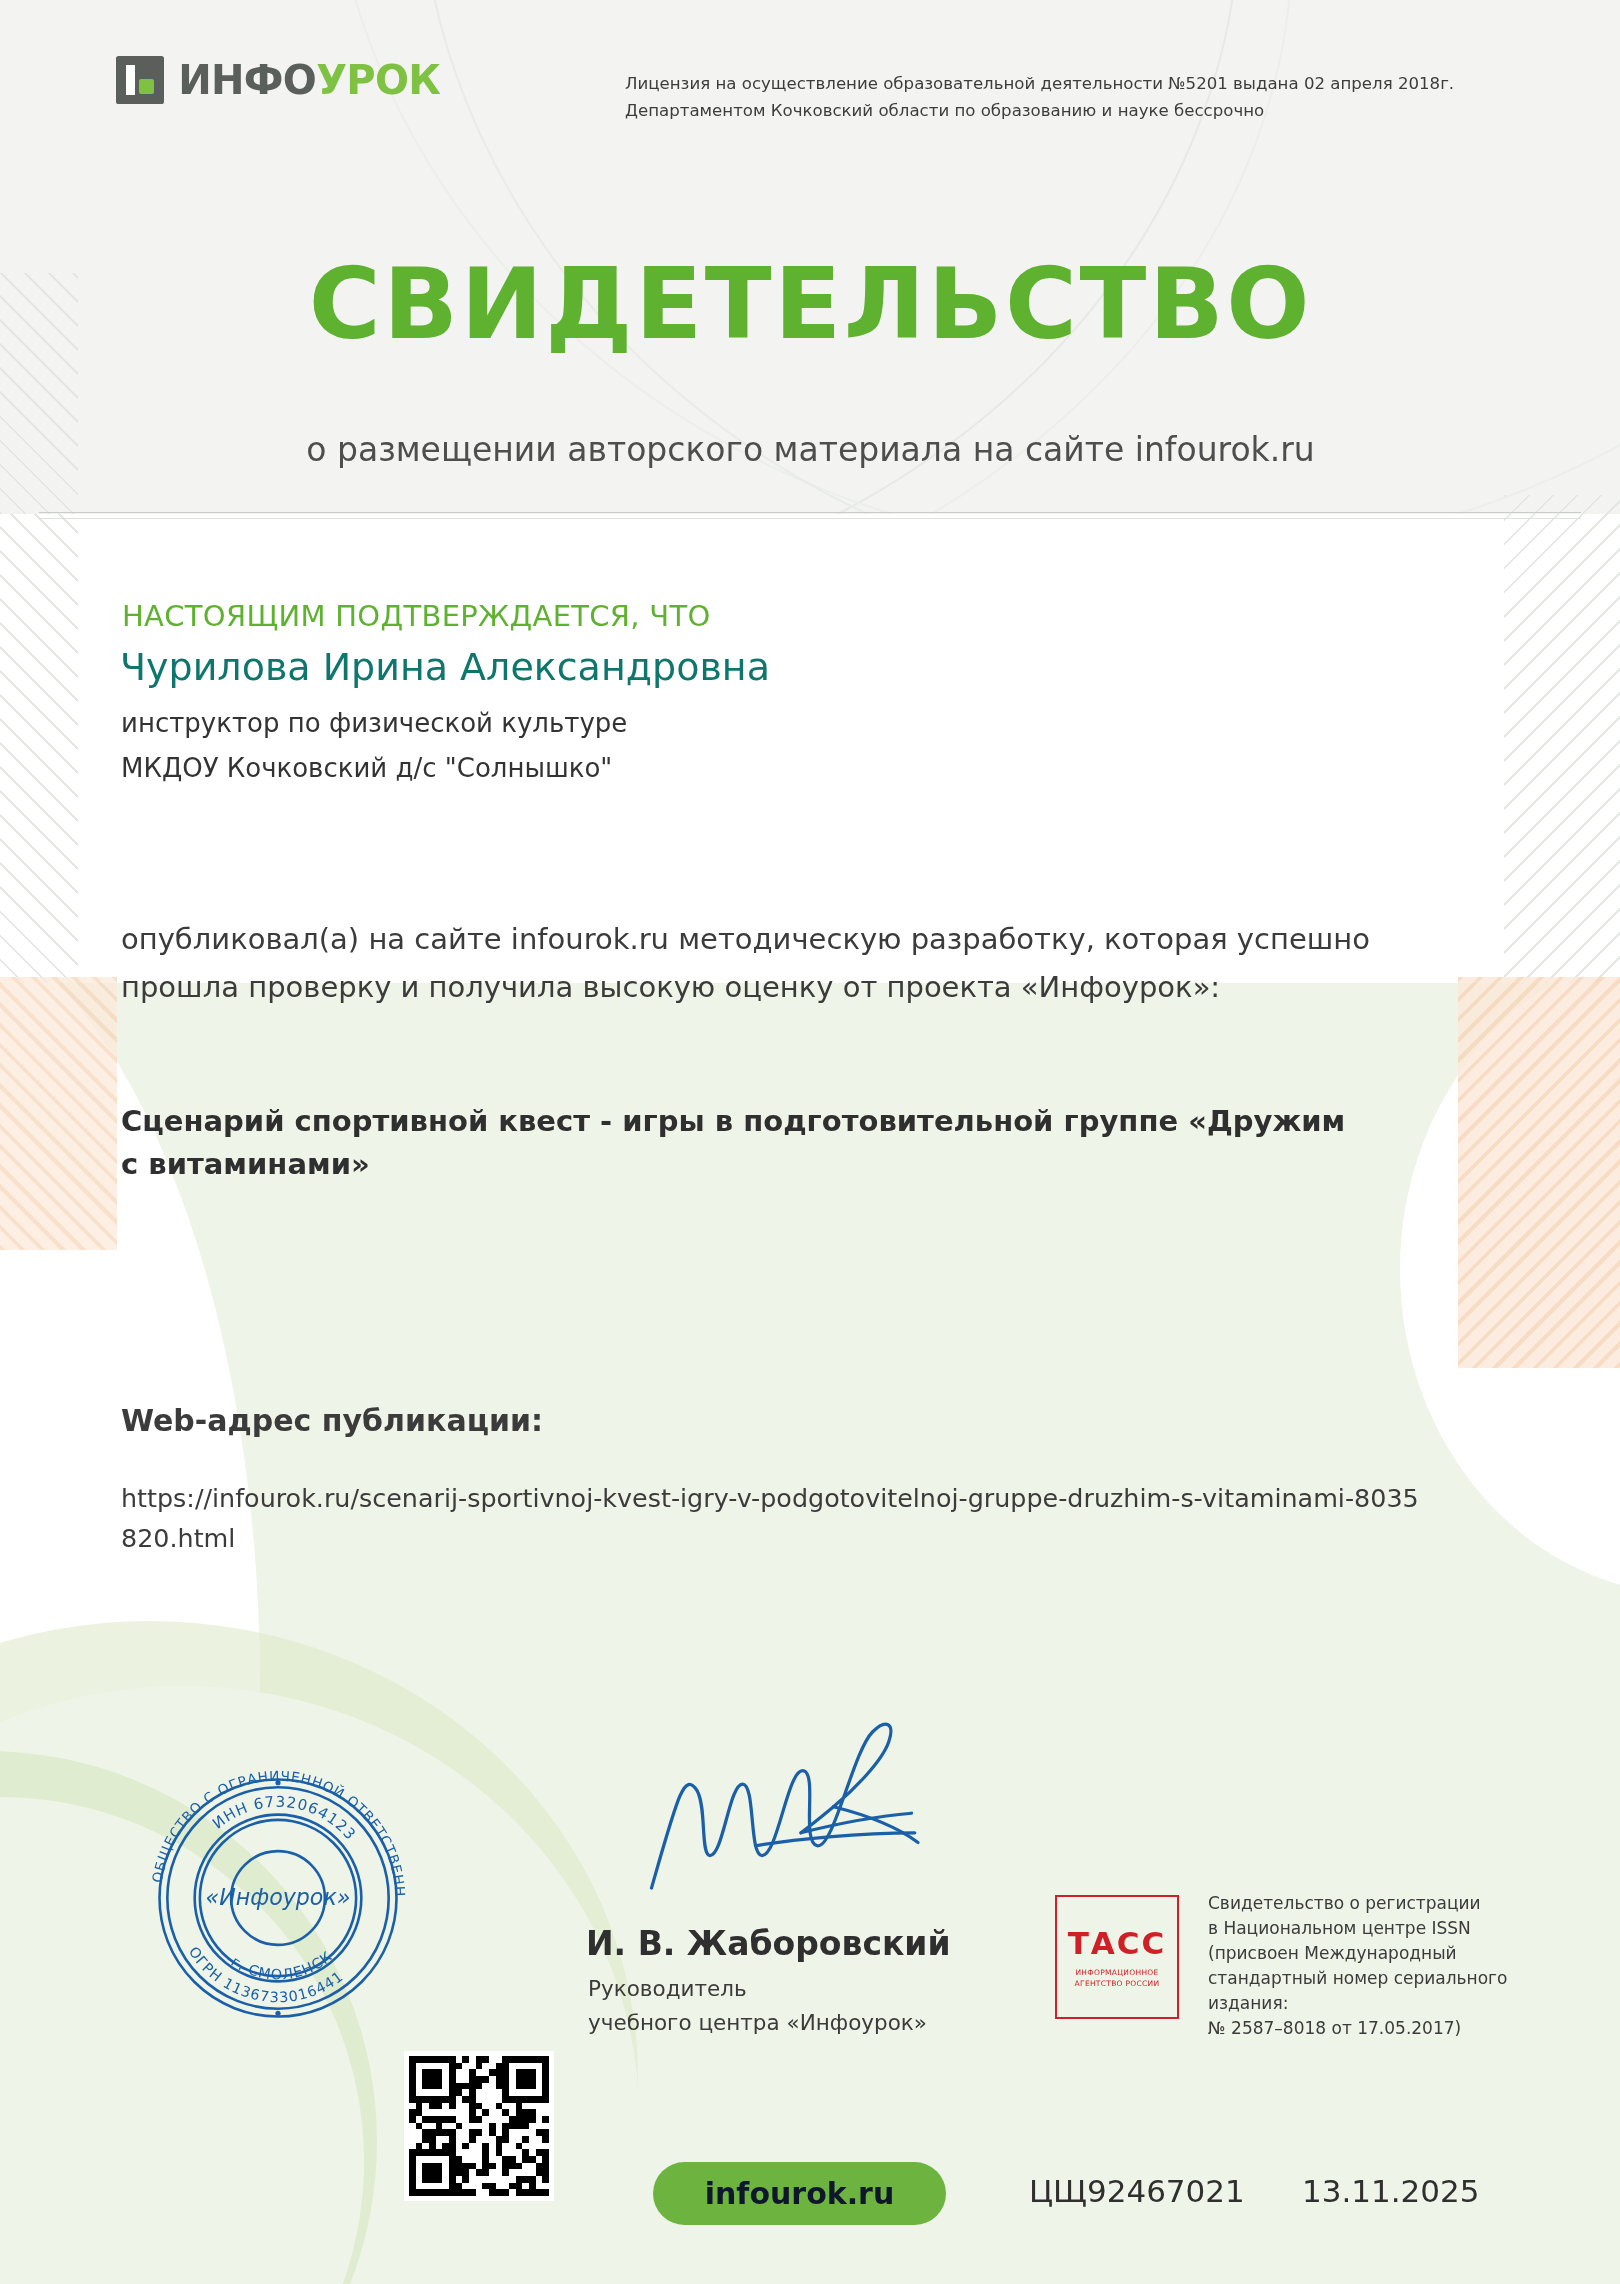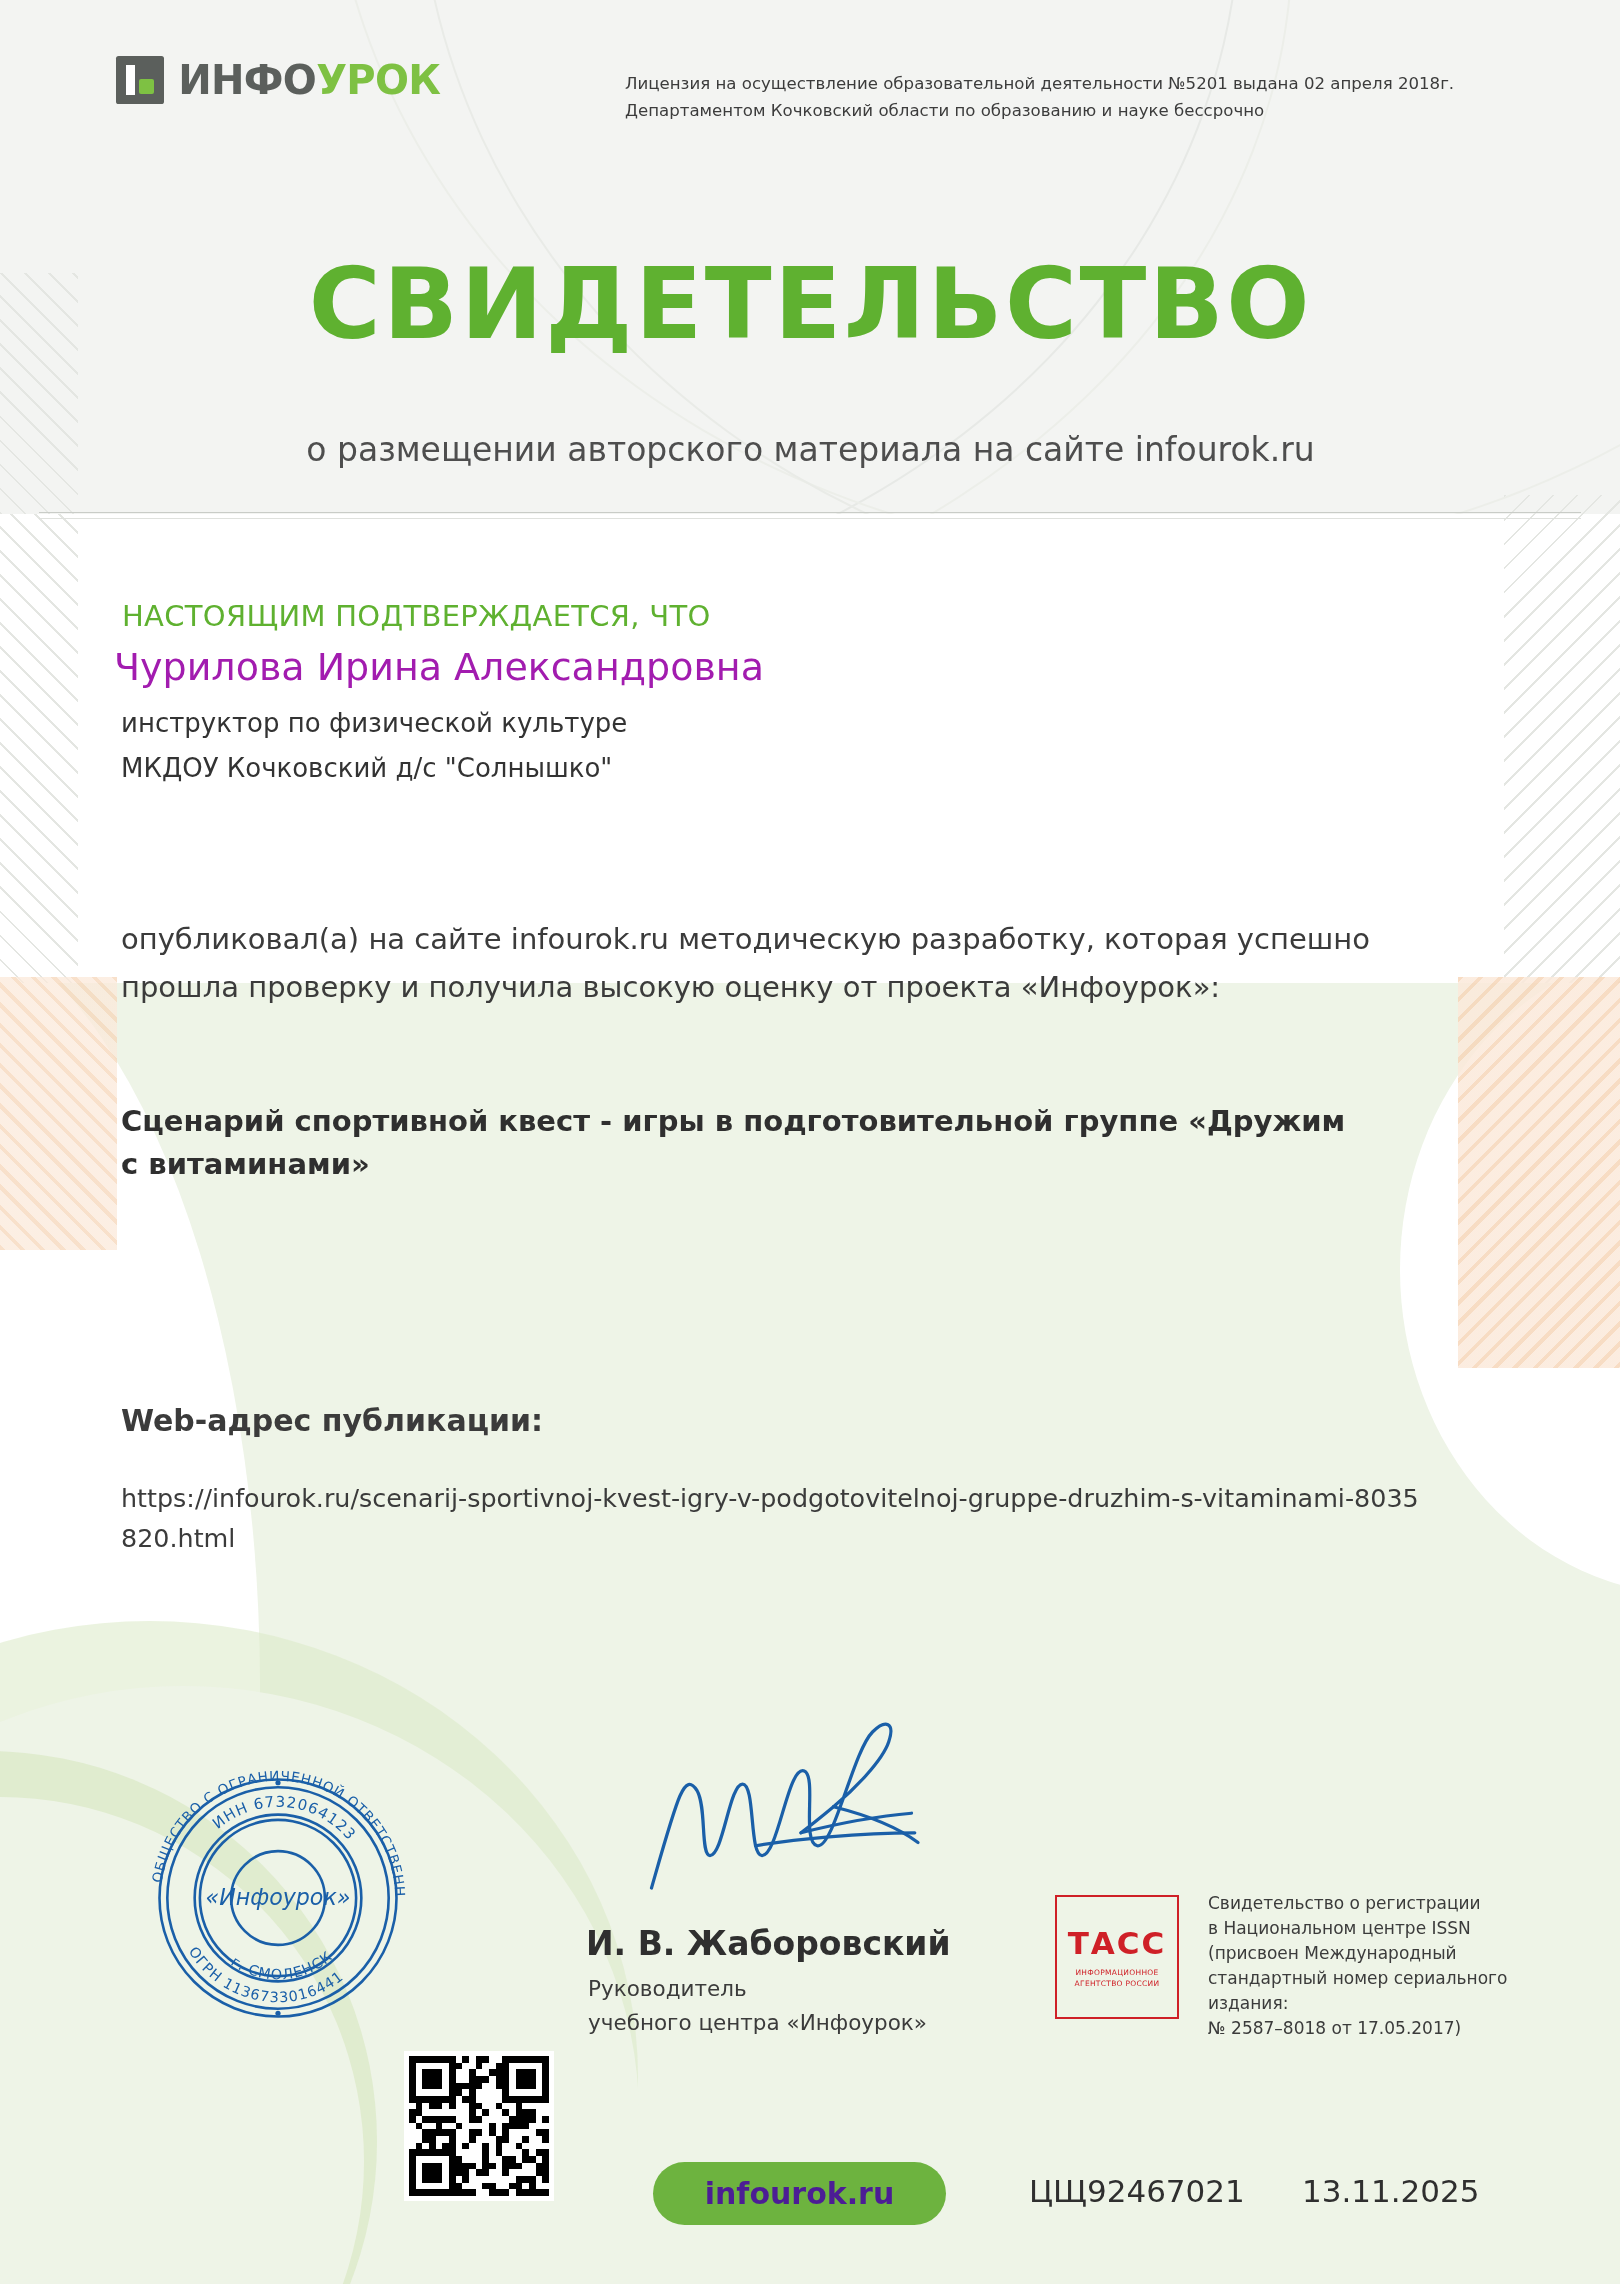--- a/index.html
+++ b/index.html
@@ -163,23 +163,23 @@
   .confirm {
     position: absolute;
     left: 122px; top: 599px;
     font-size: 29px;
     font-weight: normal;
     color: #5fb130;
     letter-spacing: 0.3px;
   }
   .recipient {
     position: absolute;
-    left: 114px; top: 645px;
+    left: 120px; top: 645px;
     font-size: 38px;
-    color: #a21caf;
+    color: #0f766e;
   }
   .role {
     position: absolute;
     left: 121px; top: 708px;
     font-size: 26px;
     color: #333333;
   }
   .org {
     position: absolute;
     left: 121px; top: 753px;
@@ -308,21 +308,21 @@
   }
   .qr-grid i { background: #000; }
 
   
   .site-pill {
     position: absolute;
     left: 653px; top: 2162px;
     width: 293px; height: 63px;
     border-radius: 32px;
     background: #6db33f;
-    color: #4c1d95;
+    color: #0f172a;
     font-size: 30px;
     font-weight: bold;
     display: flex;
     align-items: center;
     justify-content: center;
   }
   .doc-code {
     position: absolute;
     left: 1029px; top: 2173px;
     font-size: 31px;

